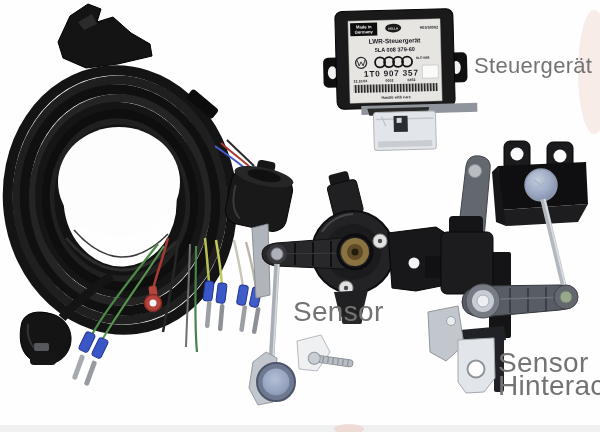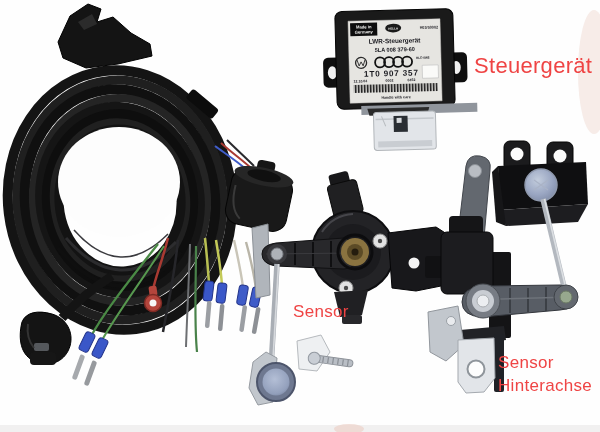--- a/index.html
+++ b/index.html
@@ -1,22 +1,22 @@
 <!DOCTYPE html>
 <html><head>
 <meta charset="utf-8">
 <style>
   html,body{margin:0;padding:0;background:#ffffff;}
   .stage{position:relative;width:600px;height:432px;background:#fefefe;overflow:hidden;
          font-family:"Liberation Sans",sans-serif;}
   .stage svg{position:absolute;left:0;top:0;}
-  .photo-label{position:absolute;color:#ef4444;font-family:"Liberation Sans",sans-serif;
+  .photo-label{position:absolute;color:#737373;font-family:"Liberation Sans",sans-serif;
                letter-spacing:.3px;line-height:23px;white-space:nowrap;}
   .lbl-1line{font-size:22px;}
-  .lbl-2line{font-size:17px;}
+  .lbl-2line{font-size:28px;}
   .ecu-text{font-family:"Liberation Sans",sans-serif;fill:#1a1a20;}
   .ecu-white{fill:#f4f4f2;}
 </style>
 </head>
 <body>
 
 <div class="stage">
 <svg width="600" height="432" viewBox="0 0 600 432">
   <defs>
     <pattern id="bc" width="3" height="9" patternUnits="userSpaceOnUse">

